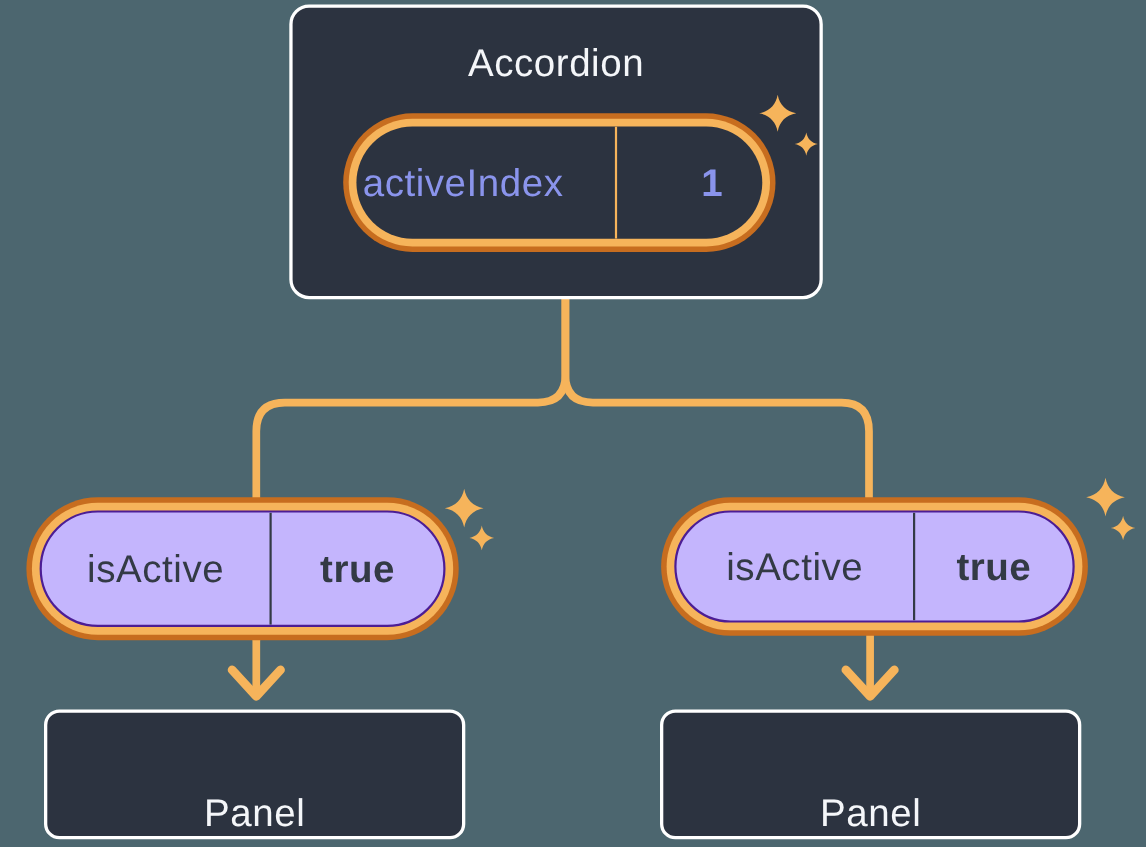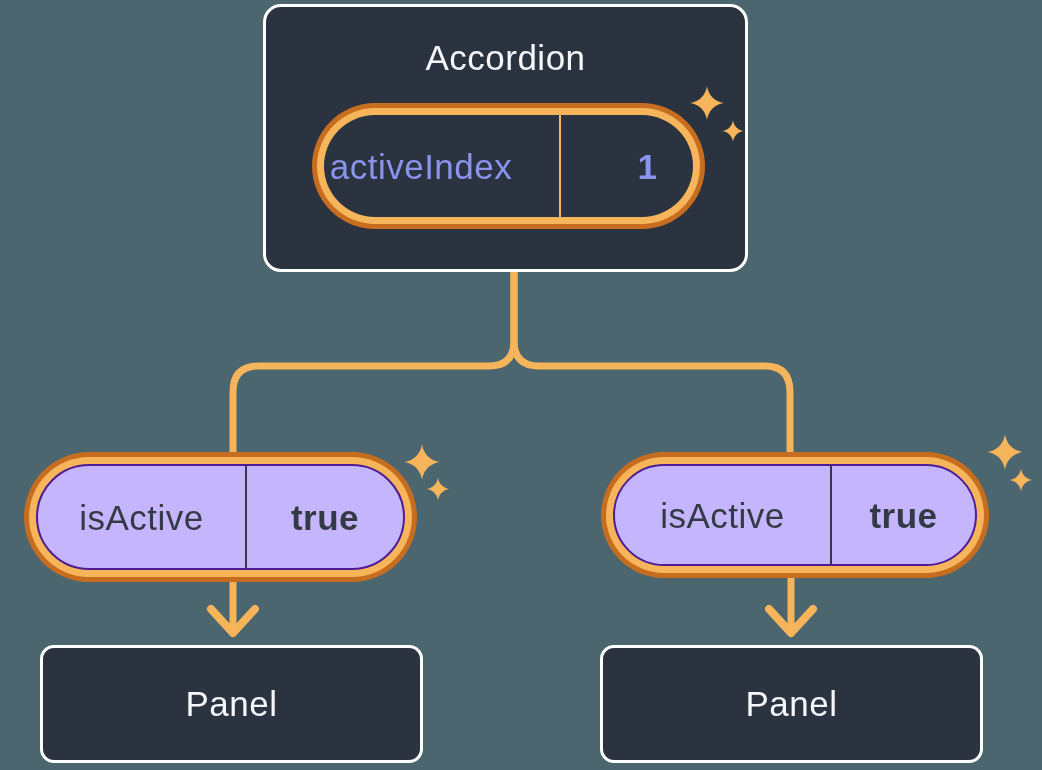--- a/index.html
+++ b/index.html
@@ -32,21 +32,21 @@
   .node-title{
     position:absolute;left:0;right:0;top:30px;
     text-align:center;
     font-size:35px;line-height:1.2;
     color:#F4F6F9;
     letter-spacing:0.5px;
   }
   .panel-node{
     top:645px;width:383px;height:118px;
     border-radius:14px;
-    display:flex;align-items:center;justify-content:center;
+    display:flex;align-items:flex-end;justify-content:center;
   }
   .panel-left{left:40px;}
   .panel-right{left:600px;}
   .panel-title{
     font-size:35px;color:#F4F6F9;letter-spacing:0.5px;
   }
 
   
   .pill{
     position:absolute;

